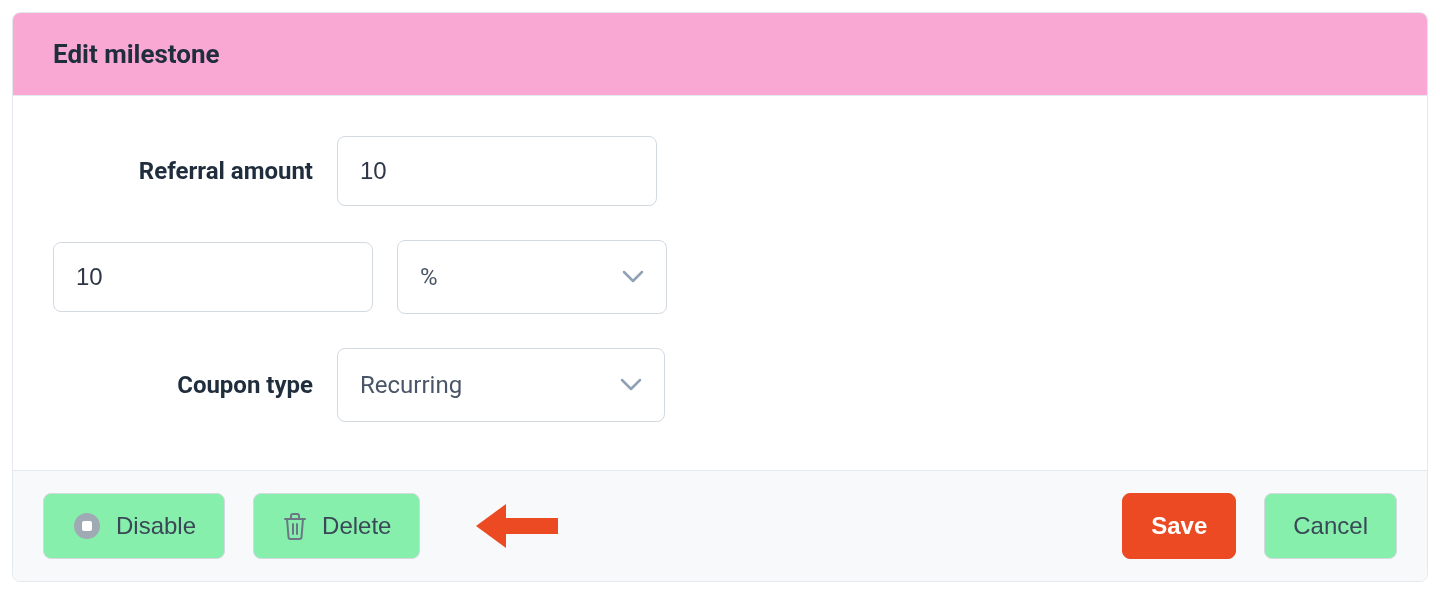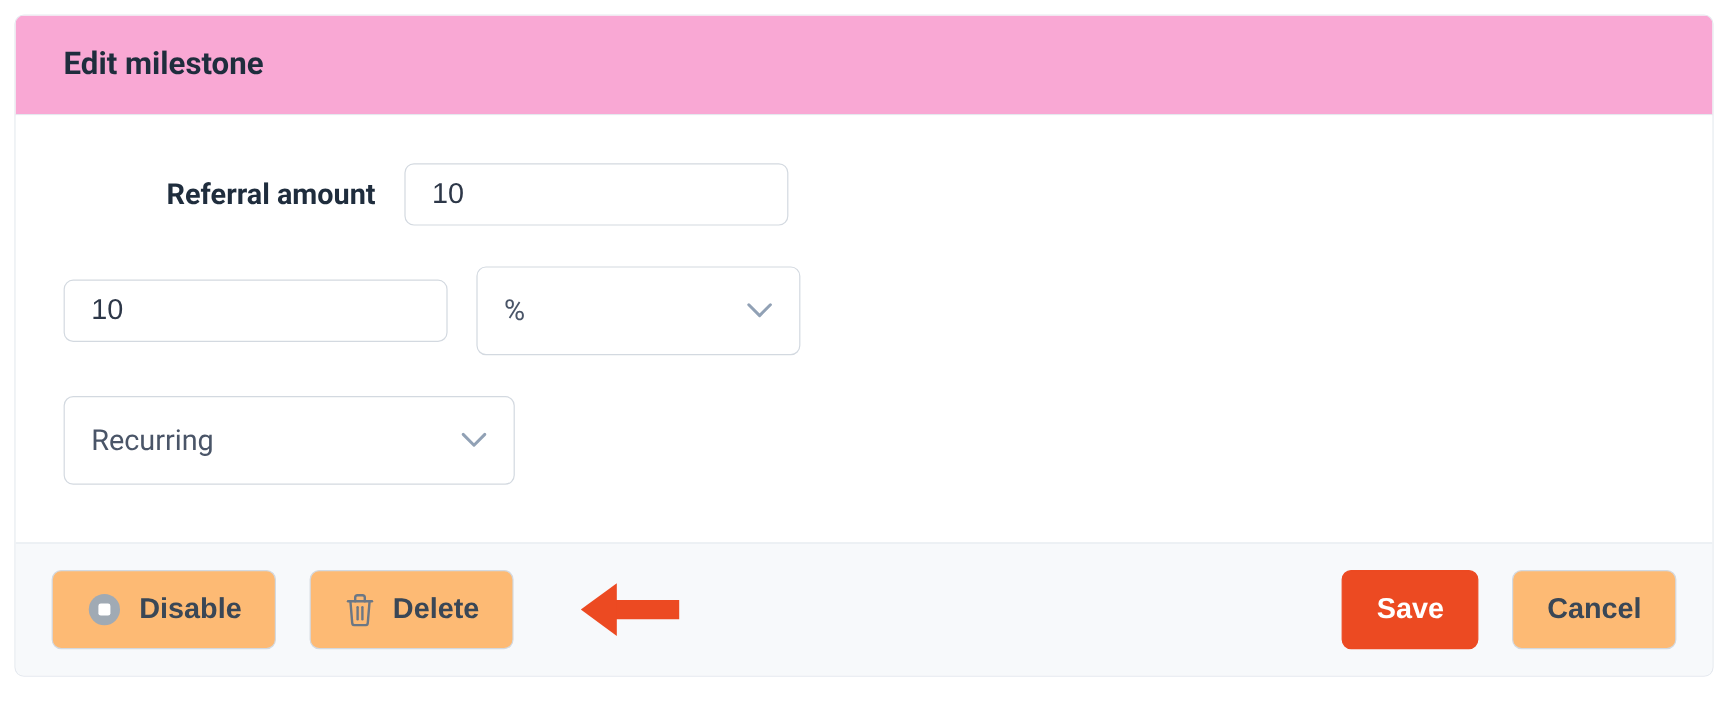--- a/index.html
+++ b/index.html
@@ -39,21 +39,21 @@
     .form-row:last-child { margin-bottom: 8px; }
     .form-label {
       width: 260px;
       text-align: right;
       font-size: 24px;
       font-weight: 700;
       color: #1f2d3d;
     }
     .text-input {
       width: 320px;
-      height: 52px;
+      height: 70px;
       padding: 0 22px;
       font-size: 24px;
       color: #2d3748;
       border: 1px solid #d3d9e0;
       border-radius: 8px;
       background: #fff;
       outline: none;
     }
     .select {
       position: relative;
@@ -63,21 +63,21 @@
       height: 74px;
       padding: 0 22px;
       font-size: 24px;
       color: #4a5568;
       border: 1px solid #d3d9e0;
       border-radius: 8px;
       background: #fff;
       cursor: pointer;
     }
     .select-unit { width: 270px; margin-left: 0; }
-    .select-coupon { width: 376px; }
+    .select-coupon { width: 328px; }
     .chevron-down svg { display: block; }
 
     .panel-footer {
       display: flex;
       align-items: center;
       justify-content: space-between;
       background: #f7f9fb;
       border-top: 1px solid #e5e9ef;
       padding: 22px 30px;
     }
@@ -86,24 +86,24 @@
       align-items: center;
       gap: 28px;
     }
     .btn {
       display: inline-flex;
       align-items: center;
       gap: 14px;
       height: 66px;
       padding: 0 28px;
       font-size: 24px;
-      font-weight: 700;
+      font-weight: 400;
       border: 1px solid #d3d9e0;
       border-radius: 8px;
-      background: #fdba74;
+      background: #86efac;
       color: #3a4756;
       cursor: pointer;
     }
     .btn-primary {
       background: #ec4a22;
       border-color: #ec4a22;
       color: #fff;
       font-weight: 700;
     }
     .btn .icon { display: inline-flex; }
@@ -136,20 +136,21 @@
         <span>%</span>
         <span class="chevron-down">
           <svg width="22" height="14" viewBox="0 0 22 14" fill="none">
               <path d="M2 2 L11 11 L20 2" stroke="#91a1b5" stroke-width="2.5" stroke-linecap="round" stroke-linejoin="round"></path>
             </svg>
         </span>
       </div>
     </div>
 
     <div class="form-row">
+      <div class="form-label">Coupon type</div>
       <div class="select select-coupon">
         <span>Recurring</span>
         <span class="chevron-down">
           <svg width="22" height="14" viewBox="0 0 22 14" fill="none">
               <path d="M2 2 L11 11 L20 2" stroke="#91a1b5" stroke-width="2.5" stroke-linecap="round" stroke-linejoin="round"></path>
             </svg>
         </span>
       </div>
     </div>
 

